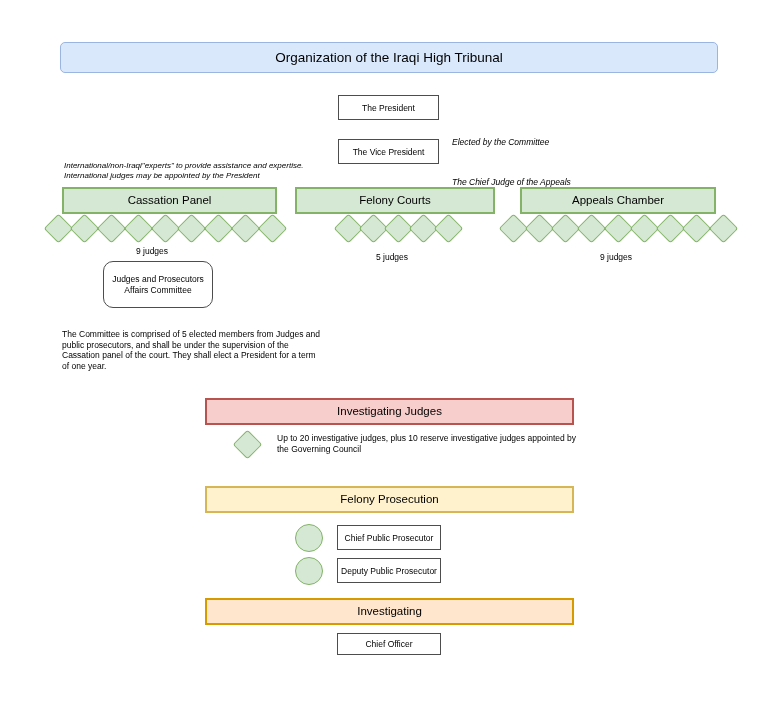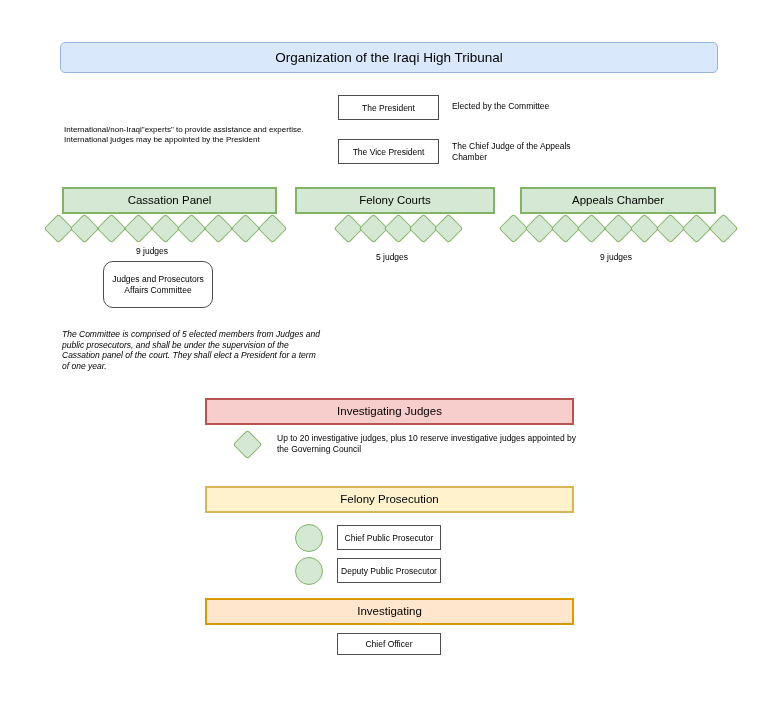--- a/index.html
+++ b/index.html
@@ -20,21 +20,21 @@
 
   .plain-box{position:absolute; background:#fff; border:1px solid var(--box-stroke);
     text-align:center; font-size:8.5px; display:flex; align-items:center; justify-content:center;}
   .president{left:338px; top:95px; width:101px; height:25px;}
   .vp{left:338px; top:139px; width:101px; height:25px;}
   .role-0{left:337px; top:525px; width:104px; height:25px;}
   .role-1{left:337px; top:558px; width:104px; height:25px;}
   .officer{left:337px; top:633px; width:104px; height:22px;}
 
   .note{position:absolute; font-size:8.5px;}
-  .italic{}
+  .italic{font-style:italic;margin-top:36px;}
   .president-note{left:452px; top:101px;}
   .experts-note{left:64px; top:125px; width:264px; font-size:8px; line-height:10px;}
   .vp-note{left:452px; top:141px; width:138px; line-height:11px;}
 
   .green-header{position:absolute; top:187px; height:27px; background:var(--green-fill);
     border:2px solid var(--green-stroke); text-align:center; line-height:23px; font-size:11.5px;}
   .chamber-0{left:62px; width:215px;}
   .chamber-1{left:295px; width:200px;}
   .chamber-2{left:520px; width:196px;}
 
@@ -47,21 +47,21 @@
   .jl-0{left:102px; top:246px;}
   .jl-1{left:342px; top:252px;}
   .jl-2{left:566px; top:252px;}
 
   .committee-box{position:absolute; left:103px; top:261px; width:110px; height:47px;
     background:#fff; border:1px solid var(--box-stroke); border-radius:10px;
     display:flex; align-items:center; justify-content:center; text-align:center;
     font-size:8.5px; line-height:11px; padding:8px 6px;}
 
   .paragraph{position:absolute; font-size:8.5px; line-height:10.5px;}
-  .committee-desc{left:62px; top:329px; width:258px;font-style:italic;}
+  .committee-desc{left:62px; top:329px; width:258px;}
   .inv-note{left:277px; top:433px; width:300px; line-height:11px;}
 
   .section-header{position:absolute; left:205px; width:369px; height:27px;
     text-align:center; line-height:23px; font-size:11.5px;}
   .red{top:398px; background:var(--red-fill); border:2px solid var(--red-stroke);}
   .yellow{top:486px; background:var(--yellow-fill); border:2px solid var(--yellow-stroke);}
   .orange{top:598px; background:var(--orange-fill); border:2px solid var(--orange-stroke);}
 
   .inv-diamond-wrap{position:absolute; left:237px; top:430px; width:30px; height:30px;}
 

